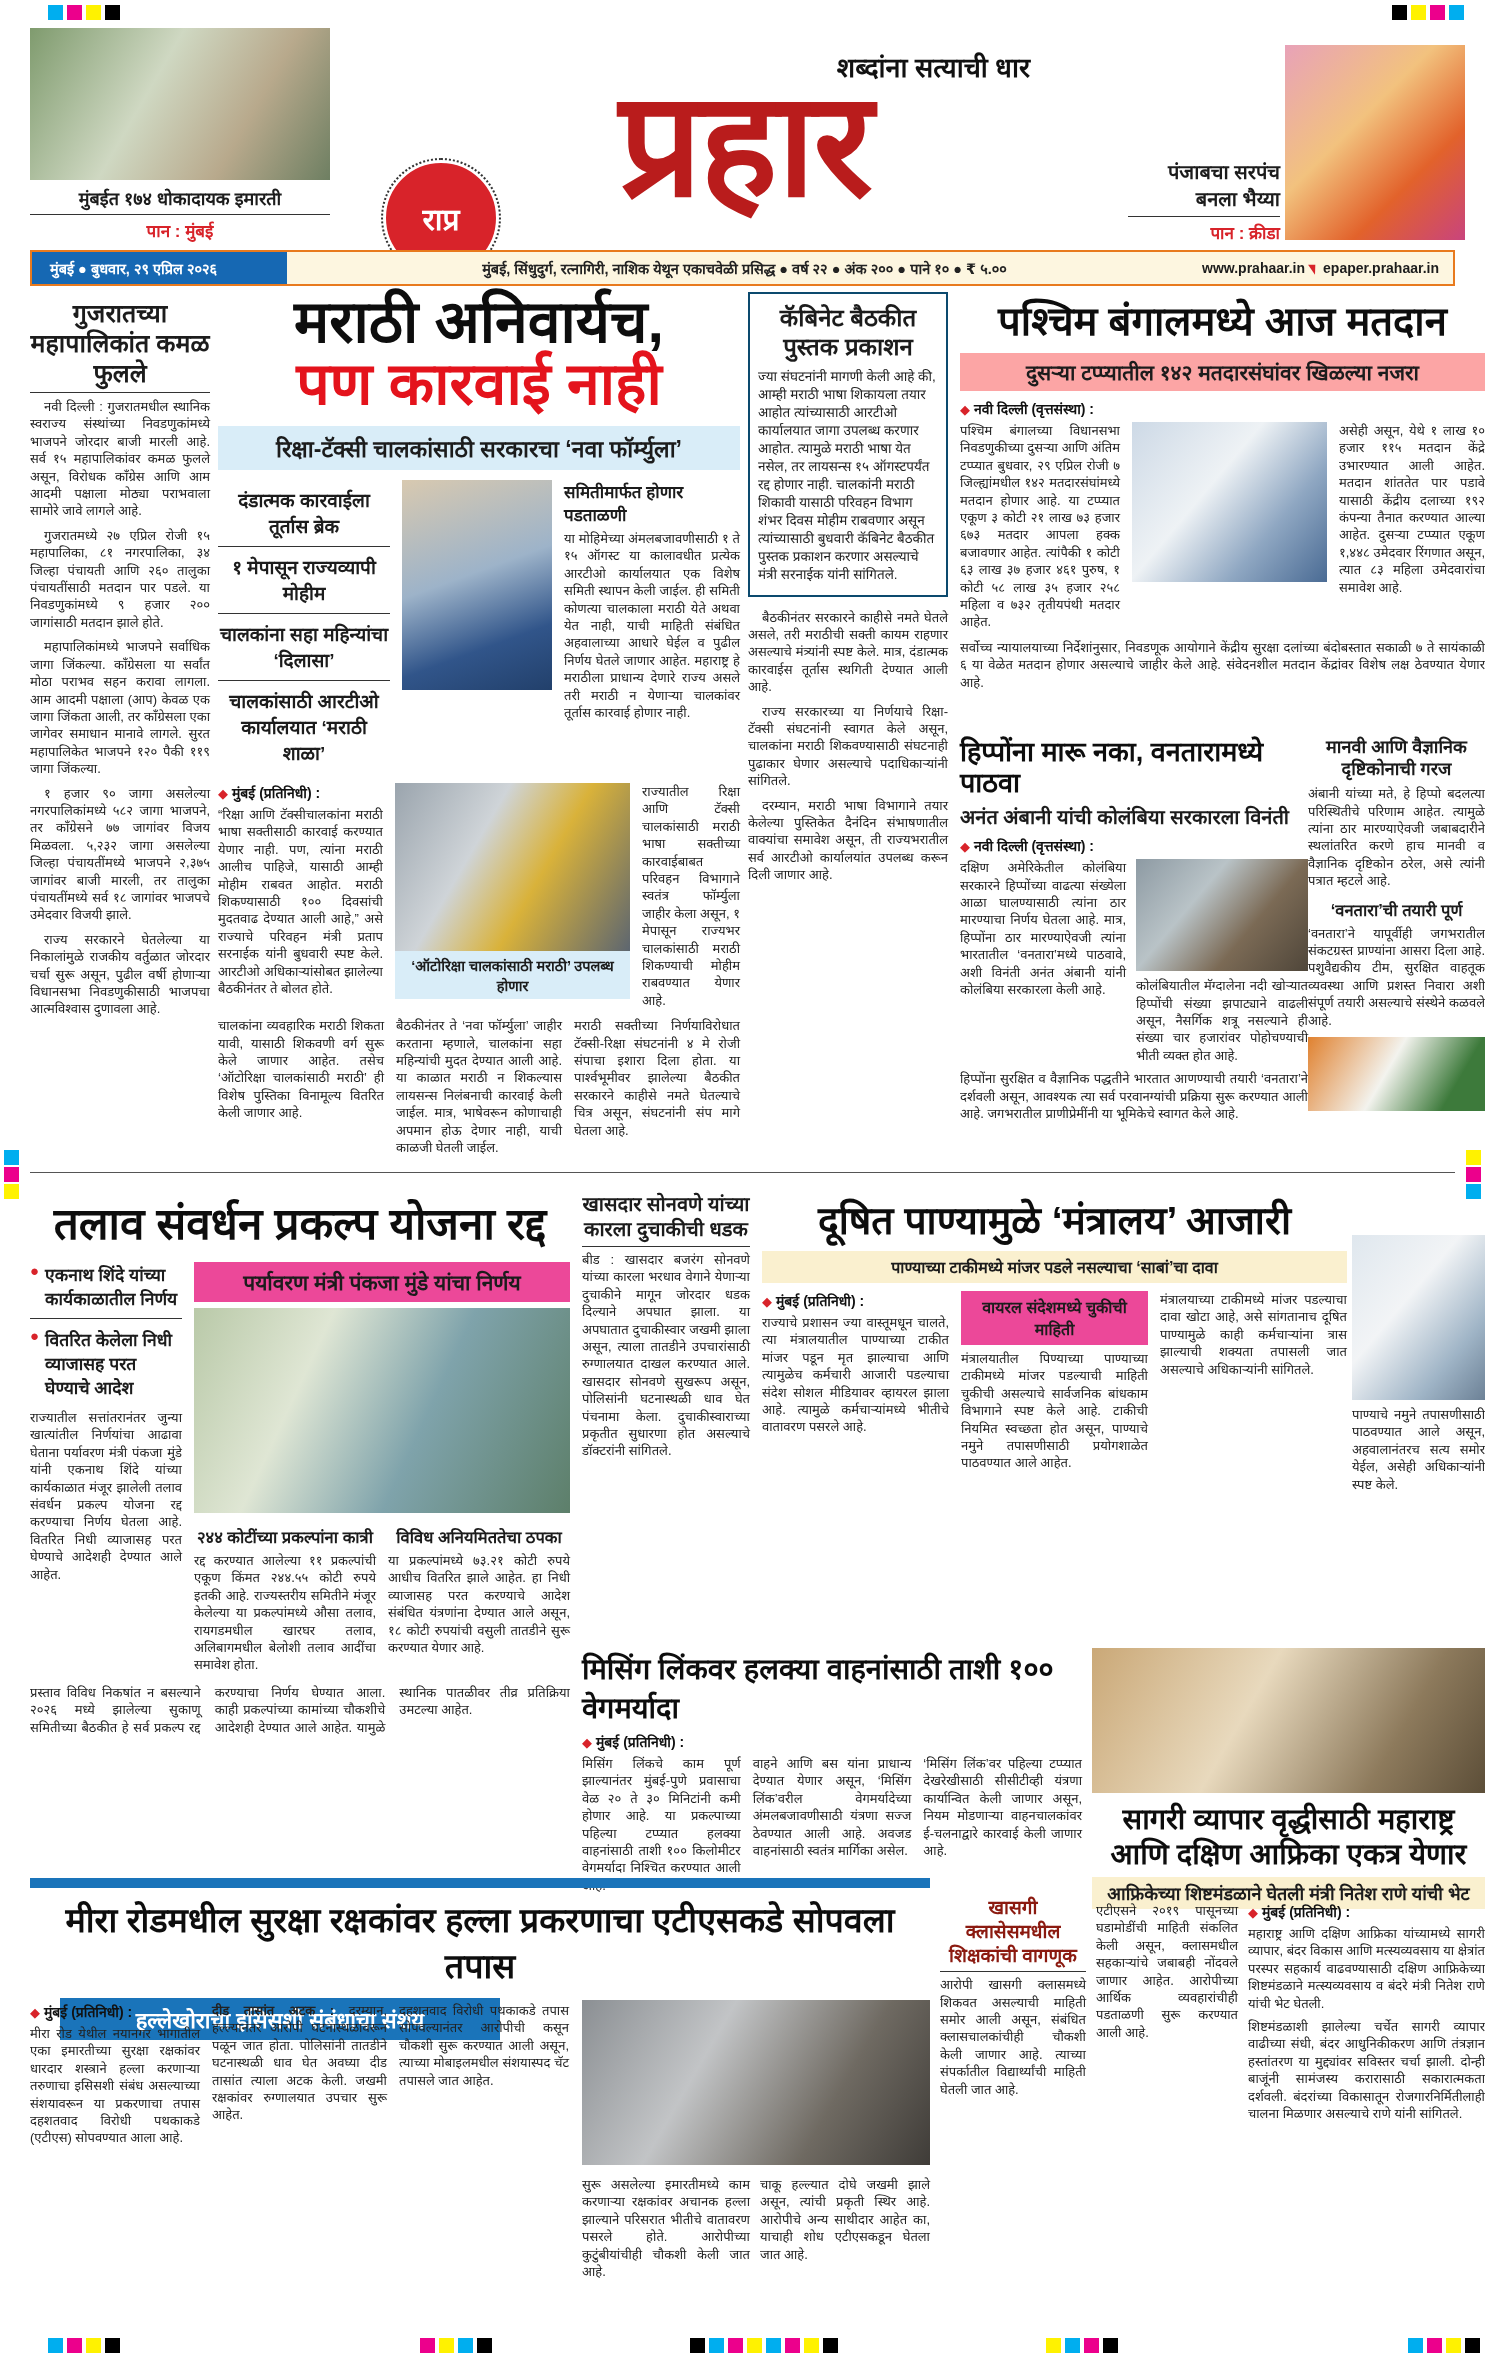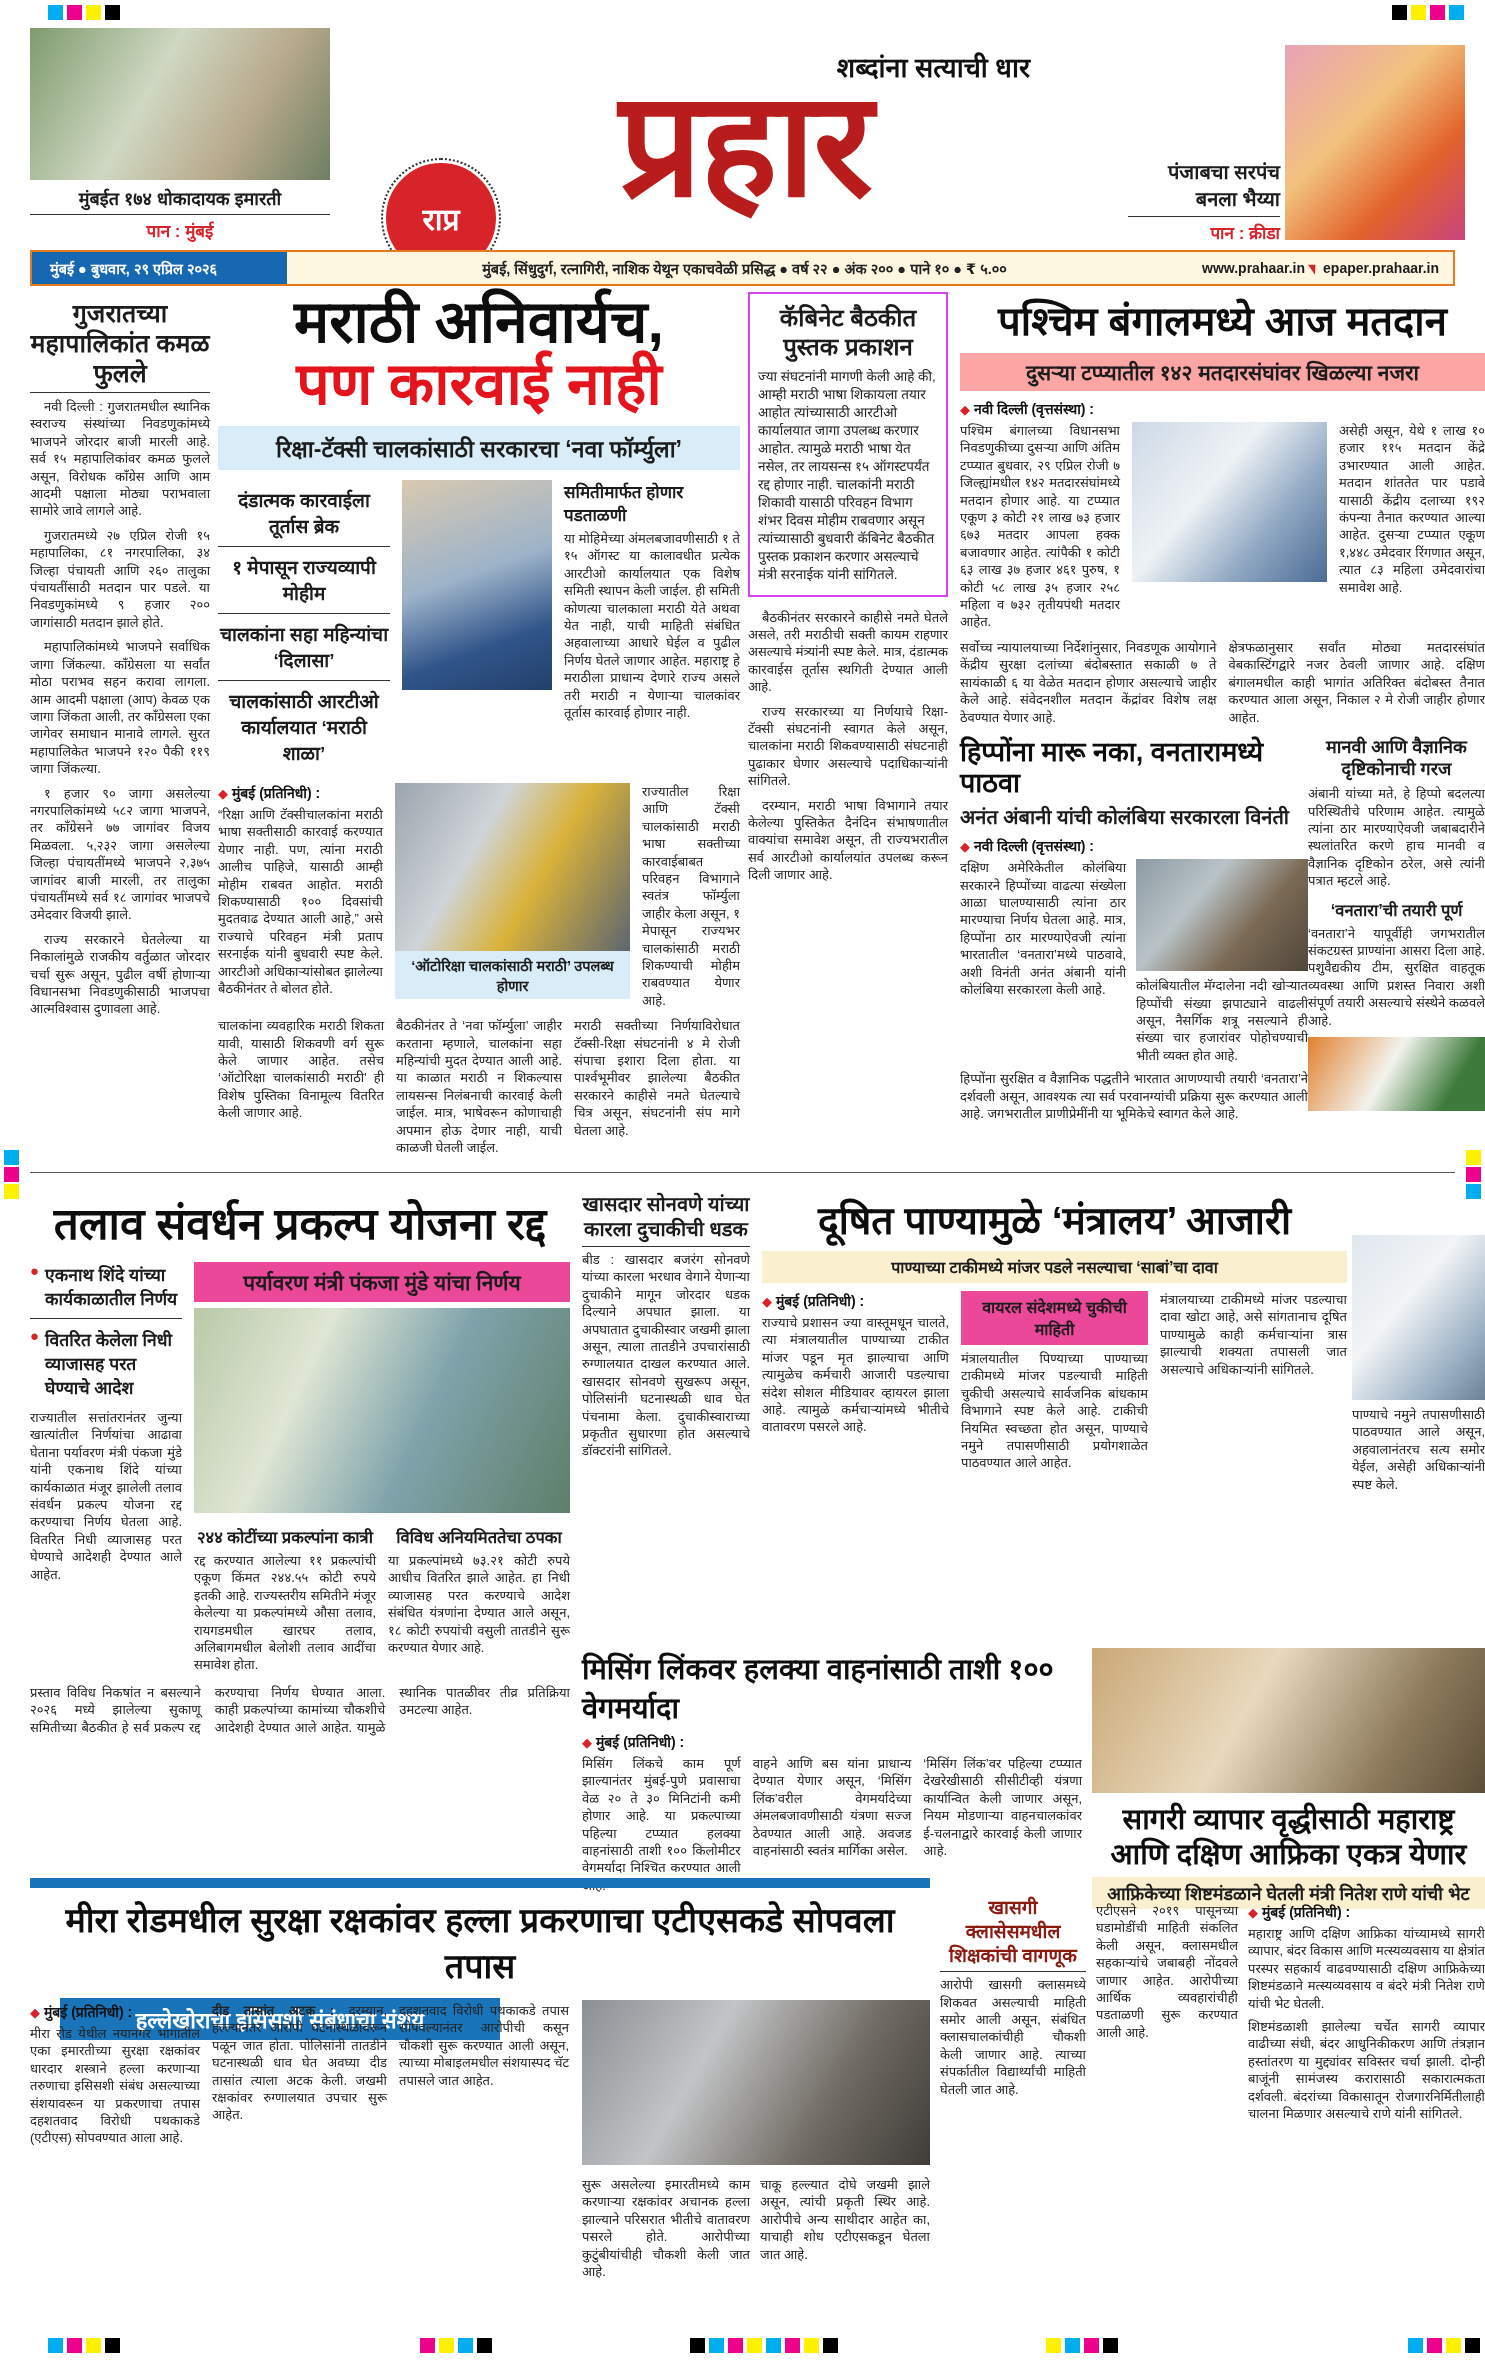--- a/index.html
+++ b/index.html
@@ -124,21 +124,21 @@
     </div>
 
     <div style="display:flex;gap:12px;margin-top:8px;">
       <div class="body just" style="flex:1;">चालकांना व्यवहारिक मराठी शिकता यावी, यासाठी शिकवणी वर्ग सुरू केले जाणार आहेत. तसेच ‘ऑटोरिक्षा चालकांसाठी मराठी’ ही विशेष पुस्तिका विनामूल्य वितरित केली जाणार आहे.</div>
       <div class="body just" style="flex:1;">बैठकीनंतर ते ‘नवा फॉर्म्युला’ जाहीर करताना म्हणाले, चालकांना सहा महिन्यांची मुदत देण्यात आली आहे. या काळात मराठी न शिकल्यास लायसन्स निलंबनाची कारवाई केली जाईल. मात्र, भाषेवरून कोणाचाही अपमान होऊ देणार नाही, याची काळजी घेतली जाईल.</div>
       <div class="body just" style="flex:1;">मराठी सक्तीच्या निर्णयाविरोधात टॅक्सी-रिक्षा संघटनांनी ४ मे रोजी संपाचा इशारा दिला होता. या पार्श्वभूमीवर झालेल्या बैठकीत सरकारने काहीसे नमते घेतल्याचे चित्र असून, संघटनांनी संप मागे घेतला आहे.</div>
     </div>
   </div>
 
   <div class="abs" style="left:748px;top:292px;width:200px;">
-    <div style="border:2px solid #d946ef;padding:10px 8px;box-sizing:border-box;">
+    <div style="border:2px solid #0c4a6e;padding:10px 8px;box-sizing:border-box;">
       <div class="center bold" style="font-size:24px;line-height:1.2;">कॅबिनेट बैठकीत</div>
       <div class="center bold" style="font-size:24px;line-height:1.2;margin-bottom:6px;">पुस्तक प्रकाशन</div>
       <div class="body" style="font-size:13.5px;">ज्या संघटनांनी मागणी केली आहे की, आम्ही मराठी भाषा शिकायला तयार आहोत त्यांच्यासाठी आरटीओ कार्यालयात जागा उपलब्ध करणार आहोत. त्यामुळे मराठी भाषा येत नसेल, तर लायसन्स १५ ऑगस्टपर्यंत रद्द होणार नाही. चालकांनी मराठी शिकावी यासाठी परिवहन विभाग शंभर दिवस मोहीम राबवणार असून त्यांच्यासाठी बुधवारी कॅबिनेट बैठकीत पुस्तक प्रकाशन करणार असल्याचे मंत्री सरनाईक यांनी सांगितले.</div>
     </div>
     <div class="body just" style="margin-top:12px;">
       <p>बैठकीनंतर सरकारने काहीसे नमते घेतले असले, तरी मराठीची सक्ती कायम राहणार असल्याचे मंत्र्यांनी स्पष्ट केले. मात्र, दंडात्मक कारवाईस तूर्तास स्थगिती देण्यात आली आहे.</p>
       <p>राज्य सरकारच्या या निर्णयाचे रिक्षा-टॅक्सी संघटनांनी स्वागत केले असून, चालकांना मराठी शिकवण्यासाठी संघटनाही पुढाकार घेणार असल्याचे पदाधिकाऱ्यांनी सांगितले.</p>
       <p>दरम्यान, मराठी भाषा विभागाने तयार केलेल्या पुस्तिकेत दैनंदिन संभाषणातील वाक्यांचा समावेश असून, ती राज्यभरातील सर्व आरटीओ कार्यालयांत उपलब्ध करून दिली जाणार आहे.</p>
     </div>
   </div>
@@ -147,21 +147,20 @@
     <div class="center headblack" style="font-size:40px;">पश्चिम बंगालमध्ये आज मतदान</div>
     <div class="bandbeige center bold" style="font-size:21px;padding:5px 0;margin-top:6px;">दुसऱ्या टप्प्यातील १४२ मतदारसंघांवर खिळल्या नजरा</div>
     <div class="byline" style="margin-top:8px;"><span class="dia">◆</span><span>नवी दिल्ली (वृत्तसंस्था) :</span></div>
     <div style="display:flex;gap:12px;">
       <div class="body just" style="width:160px;">पश्चिम बंगालच्या विधानसभा निवडणुकीच्या दुसऱ्या आणि अंतिम टप्प्यात बुधवार, २९ एप्रिल रोजी ७ जिल्ह्यांमधील १४२ मतदारसंघांमध्ये मतदान होणार आहे. या टप्प्यात एकूण ३ कोटी २१ लाख ७३ हजार ६७३ मतदार आपला हक्क बजावणार आहेत. त्यांपैकी १ कोटी ६३ लाख ३७ हजार ४६१ पुरुष, १ कोटी ५८ लाख ३५ हजार २५८ महिला व ७३२ तृतीयपंथी मतदार आहेत.</div>
       <div class="photo" style="width:195px;height:160px;background:linear-gradient(130deg,#cdd9e6,#eef2f5 40%,#8fa7c2 70%,#4a6b94);"></div>
       <div class="body just" style="flex:1;">असेही असून, येथे १ लाख १० हजार ११५ मतदान केंद्रे उभारण्यात आली आहेत. मतदान शांततेत पार पडावे यासाठी केंद्रीय दलाच्या १९२ कंपन्या तैनात करण्यात आल्या आहेत. दुसऱ्या टप्प्यात एकूण १,४४८ उमेदवार रिंगणात असून, त्यात ८३ महिला उमेदवारांचा समावेश आहे.</div>
     </div>
     <div style="display:flex;gap:12px;margin-top:8px;">
       <div class="body just" style="flex:1;">सर्वोच्च न्यायालयाच्या निर्देशांनुसार, निवडणूक आयोगाने केंद्रीय सुरक्षा दलांच्या बंदोबस्तात सकाळी ७ ते सायंकाळी ६ या वेळेत मतदान होणार असल्याचे जाहीर केले आहे. संवेदनशील मतदान केंद्रांवर विशेष लक्ष ठेवण्यात येणार आहे.</div>
-      <div class="body just" style="flex:1;">क्षेत्रफळानुसार सर्वांत मोठ्या मतदारसंघांत वेबकास्टिंगद्वारे नजर ठेवली जाणार आहे. दक्षिण बंगालमधील काही भागांत अतिरिक्त बंदोबस्त तैनात करण्यात आला असून, निकाल २ मे रोजी जाहीर होणार आहेत.</div>
     </div>
   </div>
 
   <div class="abs" style="left:960px;top:737px;width:525px;">
     <div style="display:flex;">
       <div style="width:348px;">
         <div class="headblack" style="font-size:27px;line-height:1.15;">हिप्पोंना मारू नका, वनतारामध्ये पाठवा</div>
         <div class="bold" style="font-size:20px;margin-top:4px;">अनंत अंबानी यांची कोलंबिया सरकारला विनंती</div>
         <div class="byline" style="margin-top:6px;"><span class="dia">◆</span><span>नवी दिल्ली (वृत्तसंस्था) :</span></div>
         <div style="display:flex;gap:10px;">

